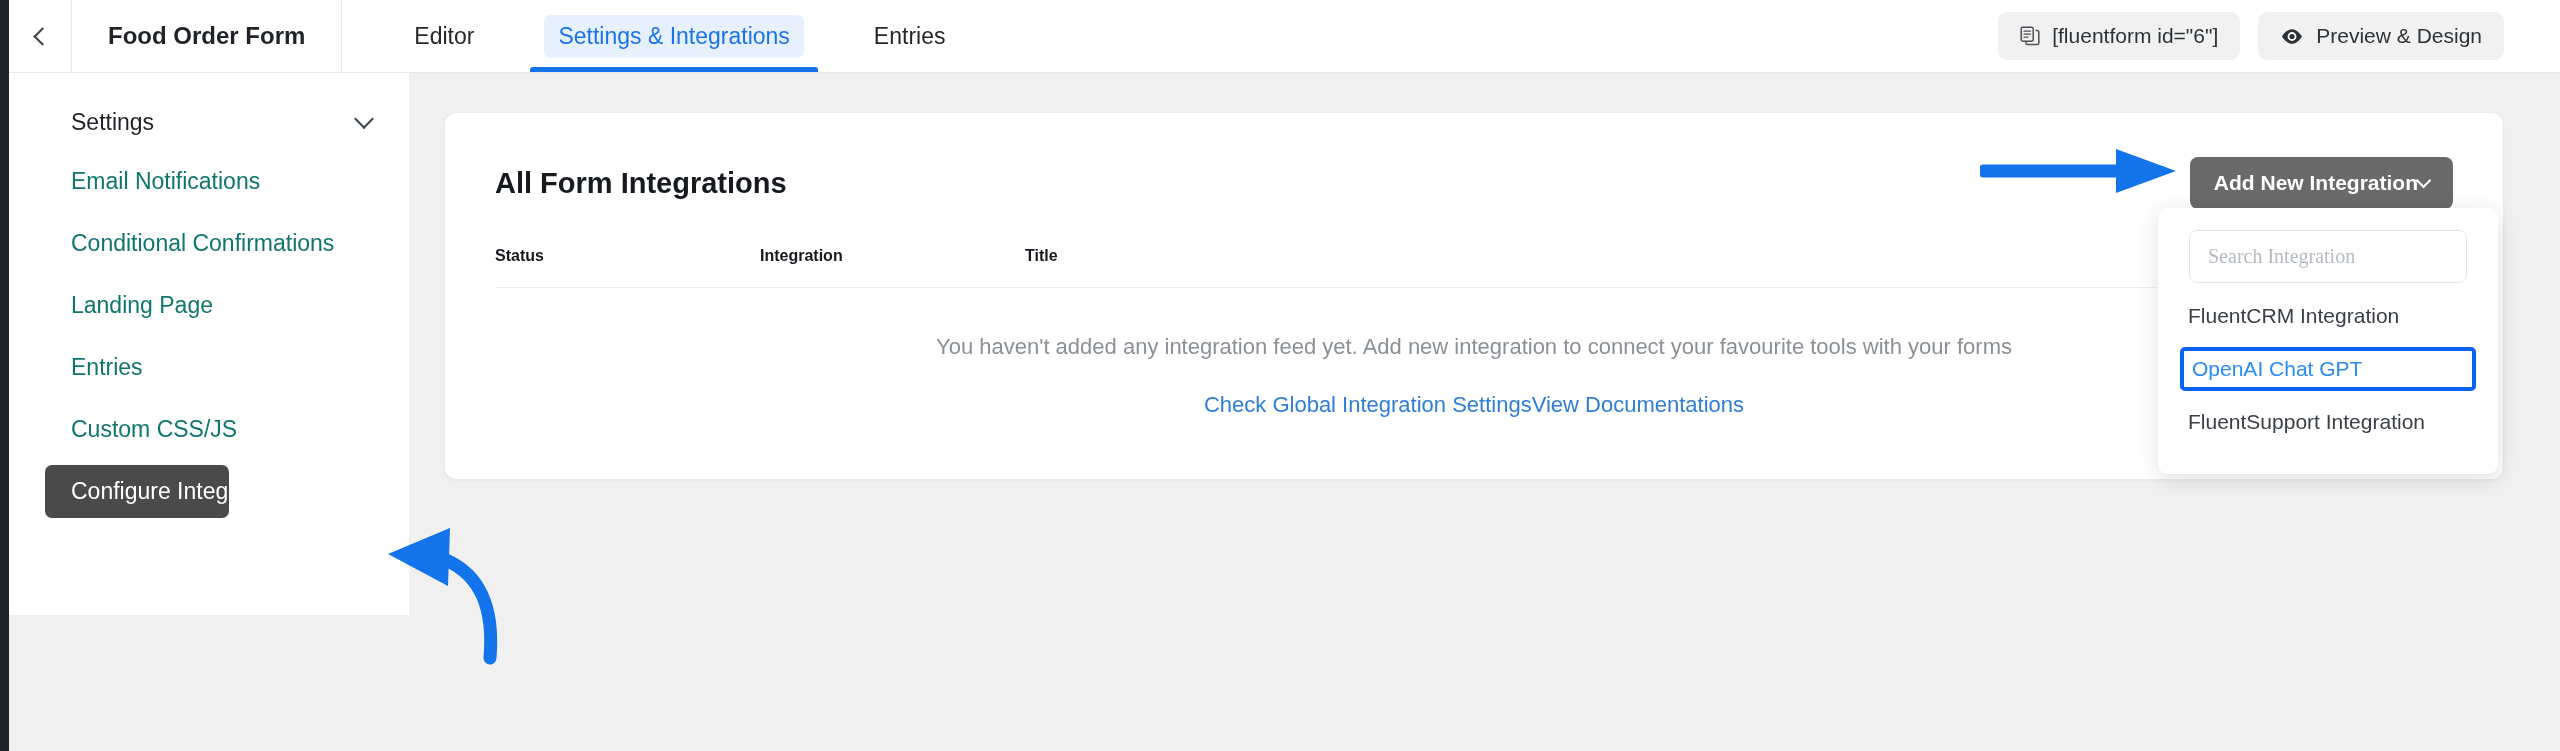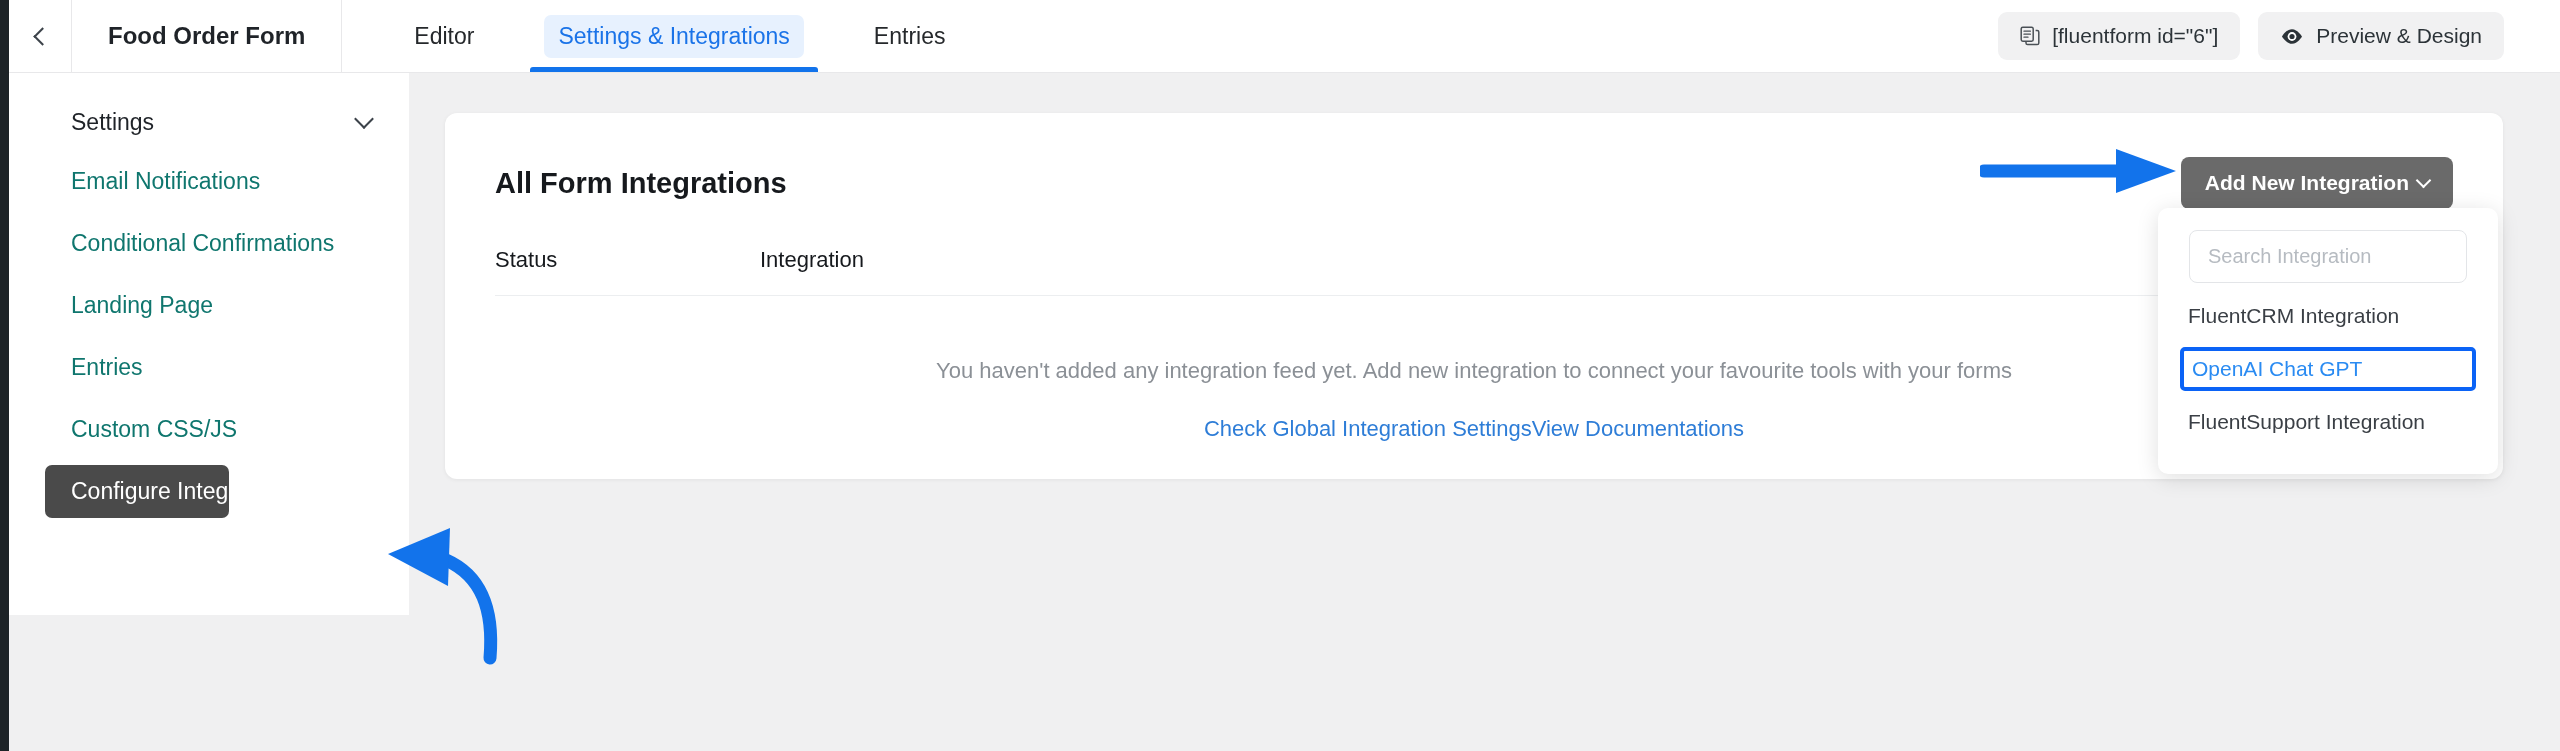--- a/index.html
+++ b/index.html
@@ -99,55 +99,55 @@
     position: absolute; left: 445px; top: 113px; width: 2058px; height: 366px;
     background: #ffffff; border-radius: 12px;
     box-shadow: 0 1px 4px rgba(0,0,0,.06);
   }
   .card-head {
     display: flex; align-items: center; justify-content: space-between;
     padding: 44px 50px 0 50px;
   }
   .card-title { font-size: 29px; font-weight: 700; color: #16191d; }
   .add-btn {
-    display: flex; align-items: center; gap: 9px;
+    display: flex; align-items: center; gap: 0;
     background: #6a6a6a; color: #fff; border: none; border-radius: 8px;
     padding: 14px 24px; font-size: 21px; font-weight: 600;
     font-family: "Liberation Sans", sans-serif; cursor: pointer; white-space: nowrap;
   }
   .chev-down-btn {
     width: 11px; height: 11px;
     border-right: 2.2px solid #ffffff; border-bottom: 2.2px solid #ffffff;
     transform: rotate(45deg); margin-top: -5px;
   }
   .table-head {
-    display: flex; margin: 38px 50px 16px 50px;
+    display: flex; margin: 38px 50px 0 50px;
     padding-bottom: 22px; border-bottom: 1px solid #eceef0;
-    font-size: 22px; font-weight: 400; color: #16191d;
+    font-size: 16px; font-weight: 700; color: #16191d;
   }
   .col-status { width: 265px; }
   .col-integration { width: 265px; }
   .col-title { flex: 1; }
   .empty-wrap { padding: 42px 240px 0 240px; text-align: center; }
   .empty-text { font-size: 22px; color: #8b9096; line-height: 1.55; }
   .empty-links { margin-top: 28px; display: flex; justify-content: center; }
   .empty-links a { font-size: 22px; color: #2e7dd7; text-decoration: none; cursor: pointer; }
 
   
   .dropdown {
     position: absolute; left: 2158px; top: 208px; width: 340px; height: 266px;
     background: #ffffff; border-radius: 10px;
     box-shadow: 0 4px 22px rgba(0,0,0,.13);
     padding: 22px 0 16px 0;
   }
   .dd-search {
     display: block; width: 278px; margin: 0 auto 12px auto;
     height: 53px; border: 1px solid #e3e5e8; border-radius: 8px;
     padding: 0 18px; font-size: 20px; color: #454a50;
-    font-family: Liberation Sans, sans-serif; outline: none; background: #fff;
+    font-family: Liberation Serif, serif; outline: none; background: #fff;
   }
   .dd-search::placeholder { color: #b6bbc1; }
   .dd-item {
     font-size: 21px; color: #3a3f45; padding: 9px 30px;
     cursor: pointer; white-space: nowrap;
   }
   .dd-item.highlight {
     color: #2a8bf2;
     border: 4px solid #0b63f6; border-radius: 5px;
     margin: 10px 22px; padding: 6px 8px;
@@ -241,20 +241,21 @@
       <div class="card-title">All Form Integrations</div>
       <button class="add-btn">
         <span>Add New Integration</span>
         <span class="chev-down-btn"></span>
       </button>
     </div>
 
     <div class="table-head">
       <div class="col-status">Status</div>
       <div class="col-integration">Integration</div>
+      <div class="col-title">Title</div>
     </div>
 
     <div class="empty-wrap">
       <div class="empty-text">You haven't added any integration feed yet. Add new integration to connect your favourite tools with your forms</div>
       <div class="empty-links">
         <a href="#">Check Global Integration Settings</a>
         <a href="#">View Documentations</a>
       </div>
     </div>
   </div>

